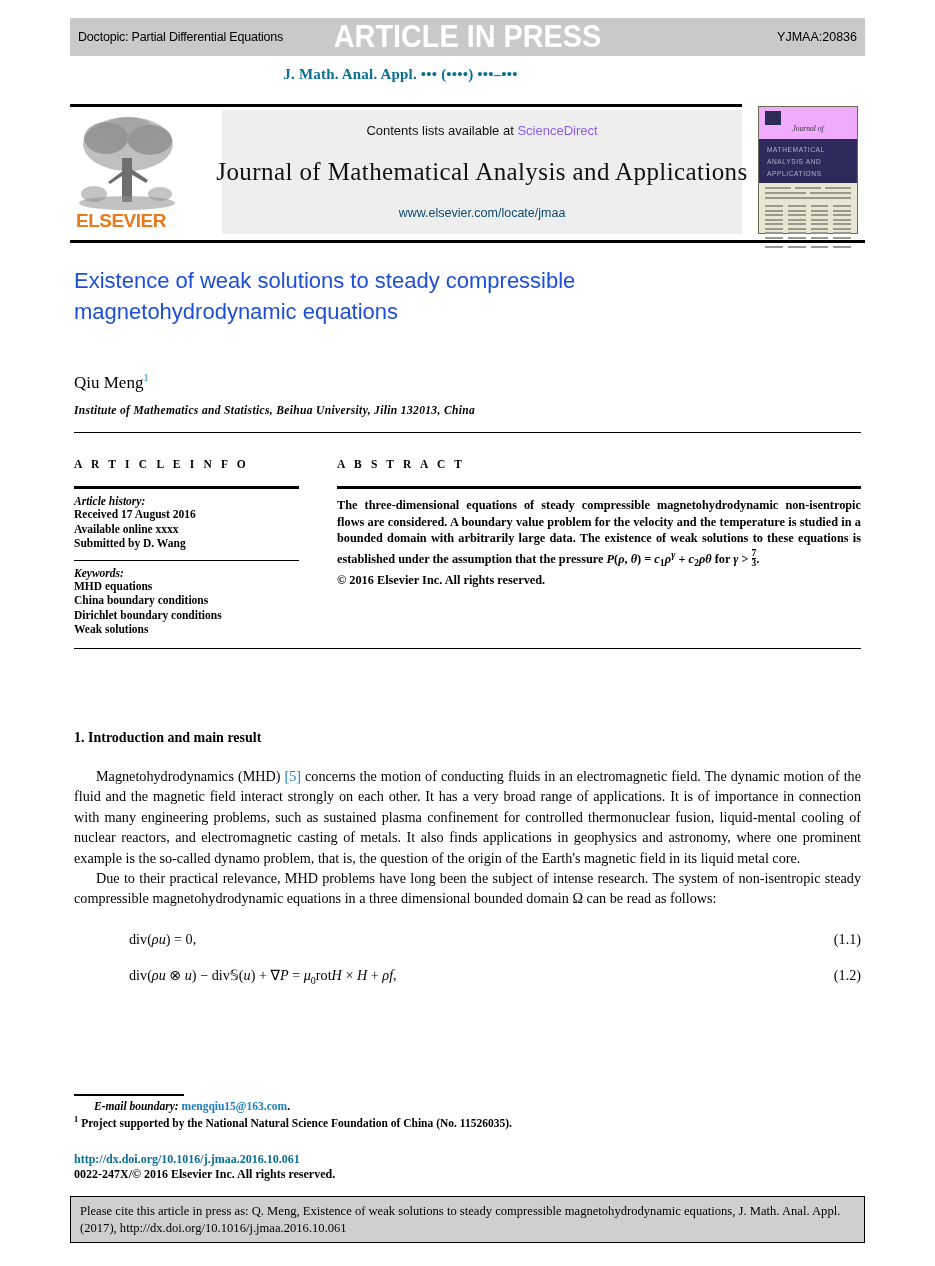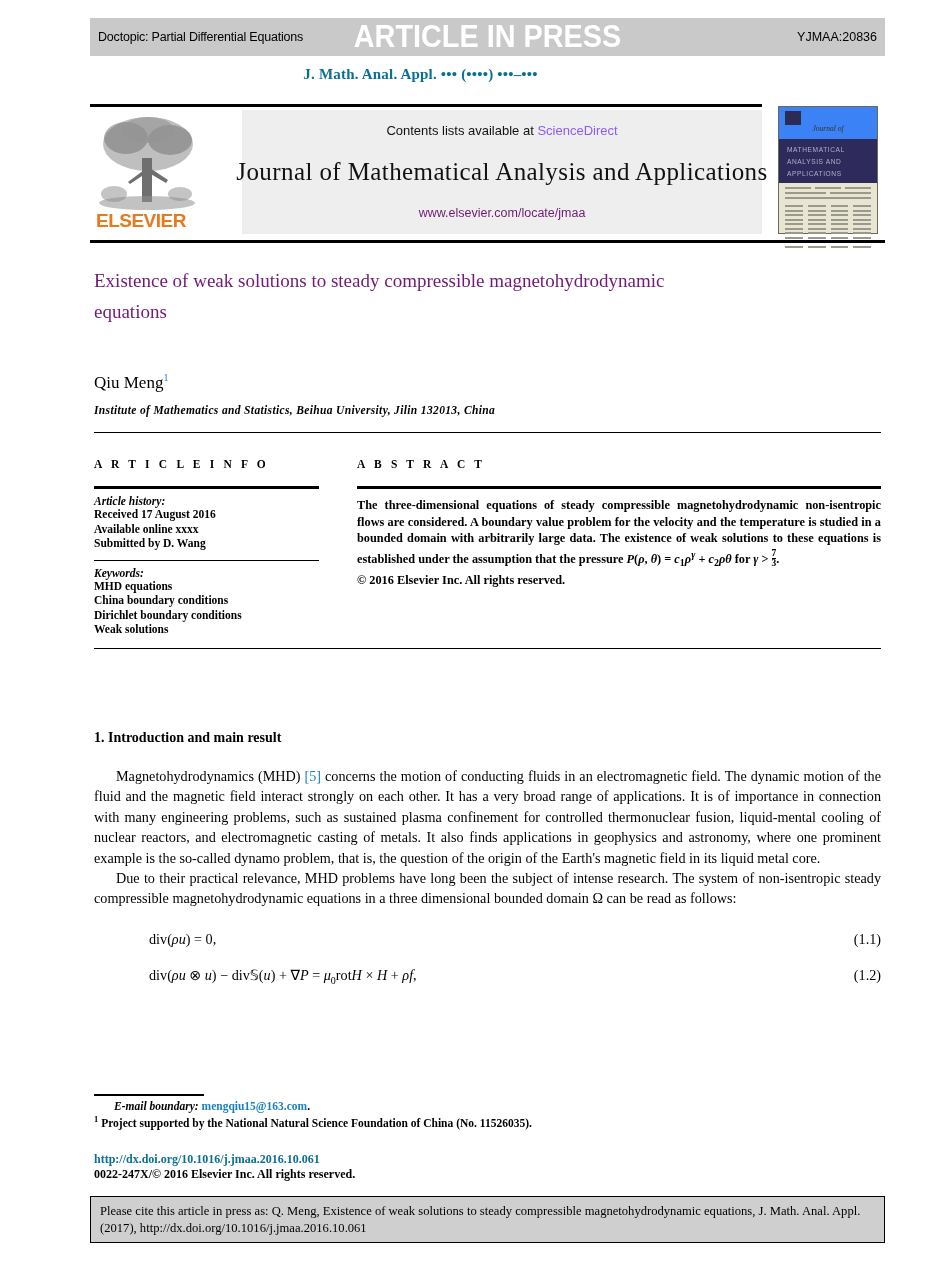--- a/index.html
+++ b/index.html
@@ -5,21 +5,21 @@
   * { box-sizing: border-box; }
   html, body { margin: 0; padding: 0; }
   body {
     width: 935px;
     height: 1266px;
     background: #ffffff;
     font-family: "Liberation Serif", serif;
     color: #000;
     overflow: hidden;
   }
-  .page { position: relative; width: 801px; height: 1266px; padding: 0; margin-left: 20px; }
+  .page { position: relative; width: 801px; height: 1266px; padding: 0; }
 
   
   .aip-band {
     position: absolute; left: 70px; top: 18px; width: 795px; height: 38px;
     background: #c9c9c9;
     display: flex; align-items: center;
   }
   .aip-doctopic {
     font-family: "Liberation Sans", sans-serif;
     font-size: 12.5px; color: #000; padding-left: 8px;
@@ -68,32 +68,32 @@
     font-size: 13px; color: #111;
   }
   .mh-contents .sd { color: #8b5cf6; }
   .mh-journal {
     font-family: "Liberation Serif", serif;
     font-size: 25px; color: #111; letter-spacing: 0.4px;
     white-space: nowrap;
   }
   .mh-url {
     font-family: "Liberation Sans", sans-serif;
-    font-size: 12.5px; color: #701a75;
+    font-size: 12.5px; color: #0c4a6e;
   }
   .mh-cover {
     position: absolute; left: 688px; top: 2px; width: 100px; height: 128px;
     border: 1px solid #6b6b55; background: #e8e6d2;
   }
   .mh-rule-bot {
     position: absolute; left: 0; top: 136px; width: 795px; height: 3px; background: #000;
   }
 
   
-  .cov-top { position: absolute; left:0; top:0; right:0; height: 34px; background:#3b82f6; }
+  .cov-top { position: absolute; left:0; top:0; right:0; height: 34px; background:#f0abfc; }
   .cov-es { position:absolute; left:6px; top:4px; width:16px; height:14px; background:#2b2b55; }
   .cov-jof {
     position:absolute; left:0; right:0; top:17px; text-align:center;
     font-family:"Liberation Serif", serif; font-style:italic; font-size:7.5px; color:#333;
   }
   .cov-band {
     position:absolute; left:0; right:0; top:32px; height: 44px; background:#2e2a5c;
     padding: 5px 8px 0 8px;
   }
   .cov-band div {
@@ -110,22 +110,22 @@
   
   .tree-word {
     position:absolute; left:4px; bottom:2px;
     font-family:Liberation Sans, sans-serif; font-weight:bold; font-size:19px;
     color:#e87a1e; letter-spacing:-0.5px;
   }
 
   
   .title {
     position: absolute; left: 74px; top: 265px; width: 640px;
-    font-family: Liberation Serif, serif;
-    font-size: 19px; line-height: 31px; color: #701a75;
+    font-family: Liberation Sans, sans-serif;
+    font-size: 22px; line-height: 31px; color: #1d4ed8;
   }
   .author {
     position: absolute; left: 74px; top: 372px;
     font-family: "Liberation Serif", serif; font-size: 17px;
   }
   .author sup { font-size: 10px; color: #1a7fc1; vertical-align: super; }
   .affil {
     position: absolute; left: 74px; top: 404px;
     font-family: "Liberation Serif", serif; font-style: italic;
     font-weight: bold; font-size: 11.5px; letter-spacing: 0.35px;

